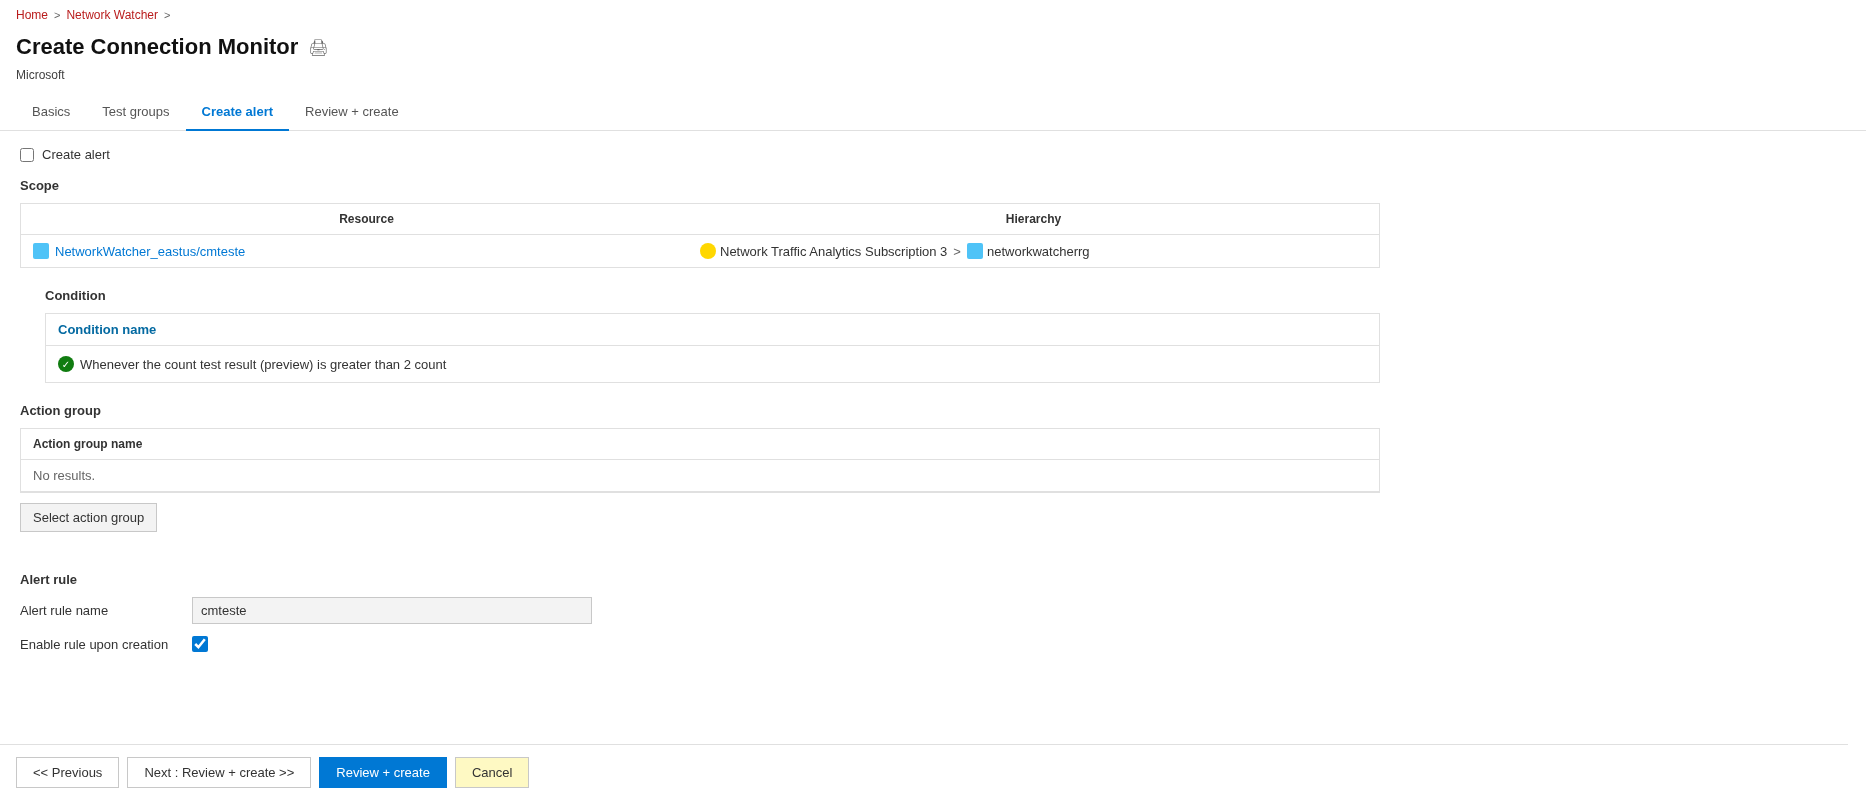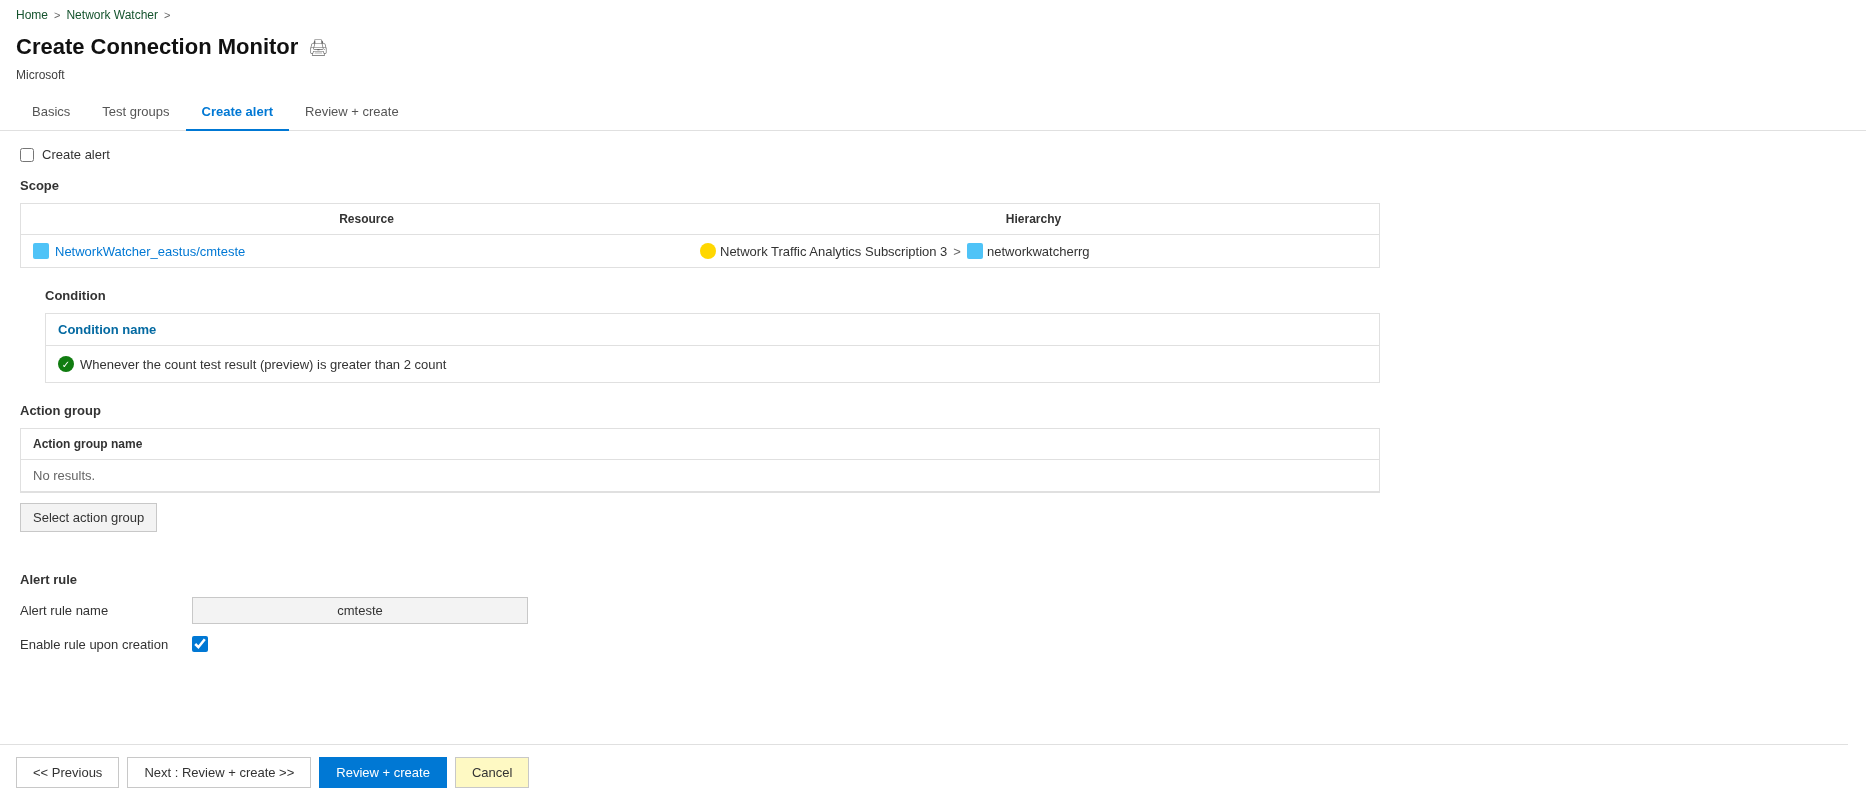--- a/index.html
+++ b/index.html
@@ -13,21 +13,21 @@
 
     
     .breadcrumb {
       display: flex;
       align-items: center;
       padding: 8px 16px;
       font-size: 12px;
       color: #0078d4;
       gap: 6px;
     }
-    .breadcrumb a { color: #14532d; text-decoration: none; }
+    .breadcrumb a { color: #b91c1c; text-decoration: none; }
     .breadcrumb-sep { color: #666; font-size: 11px; }
 
     
     .page-header {
       padding: 4px 16px 8px 16px;
       display: flex;
       align-items: center;
       gap: 10px;
     }
     .page-title {
@@ -228,22 +228,21 @@
       font-size: 13px;
       color: #333;
       min-width: 160px;
     }
     .form-input {
       font-size: 13px;
       padding: 5px 8px;
       border: 1px solid #c8c8c8;
       background: #f3f3f3;
       color: #333;
-      width: 336px;
-      text-align: center;
+      width: 400px;
     }
 
     
     .enable-checkbox {
       width: 16px;
       height: 16px;
       accent-color: #0078d4;
     }
 
     

